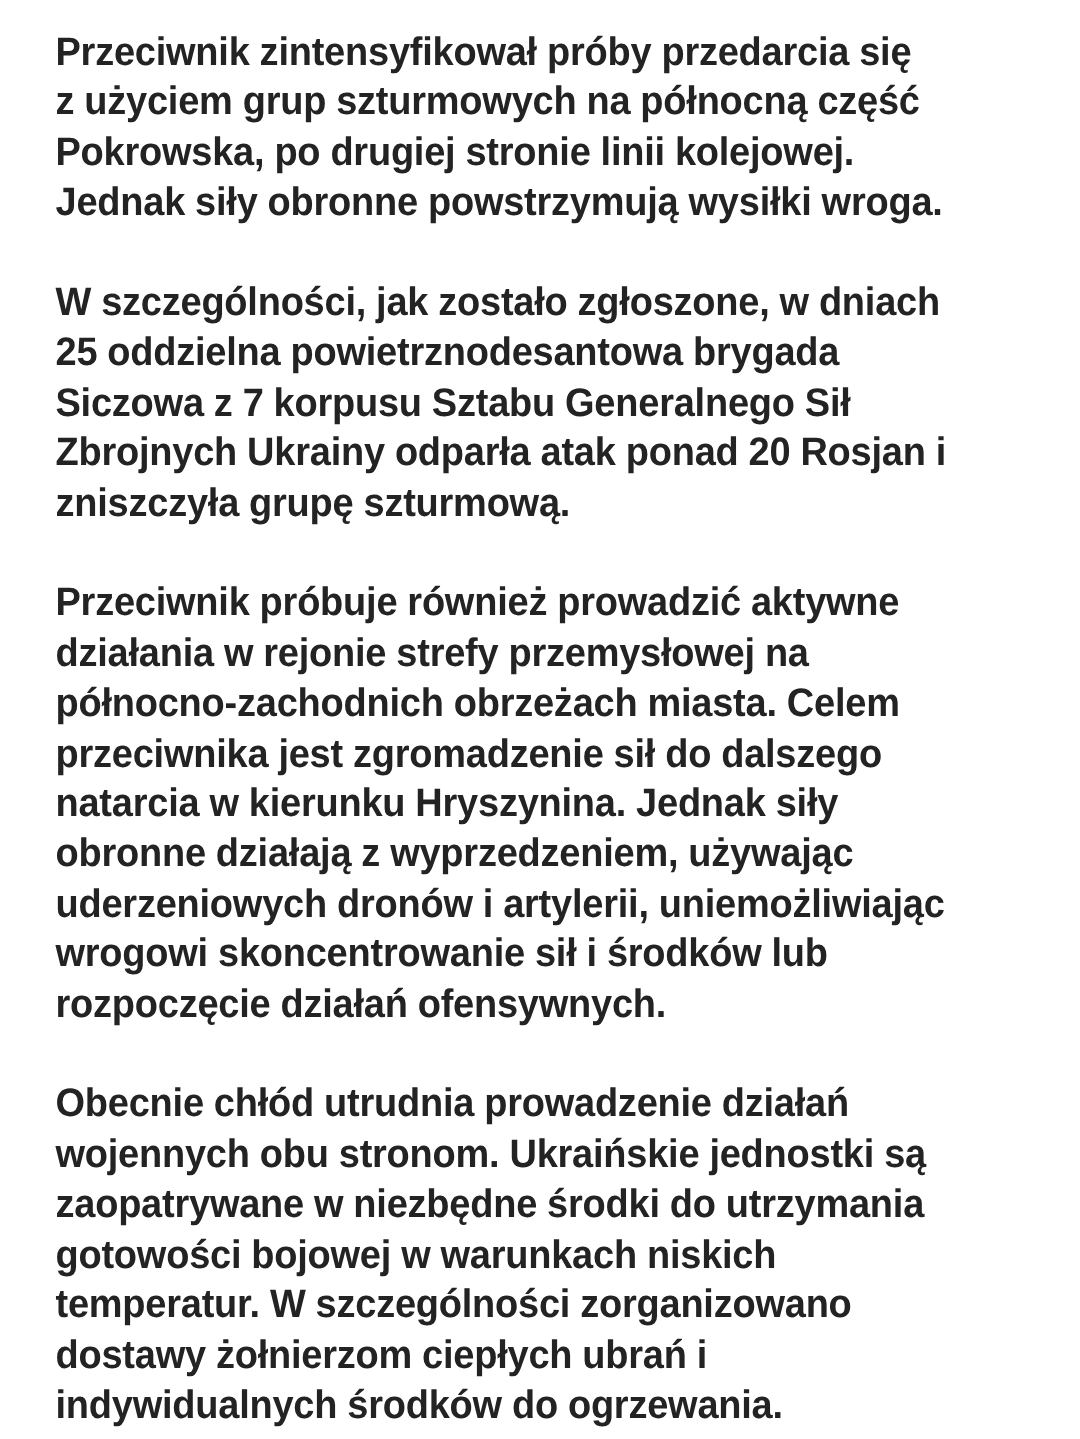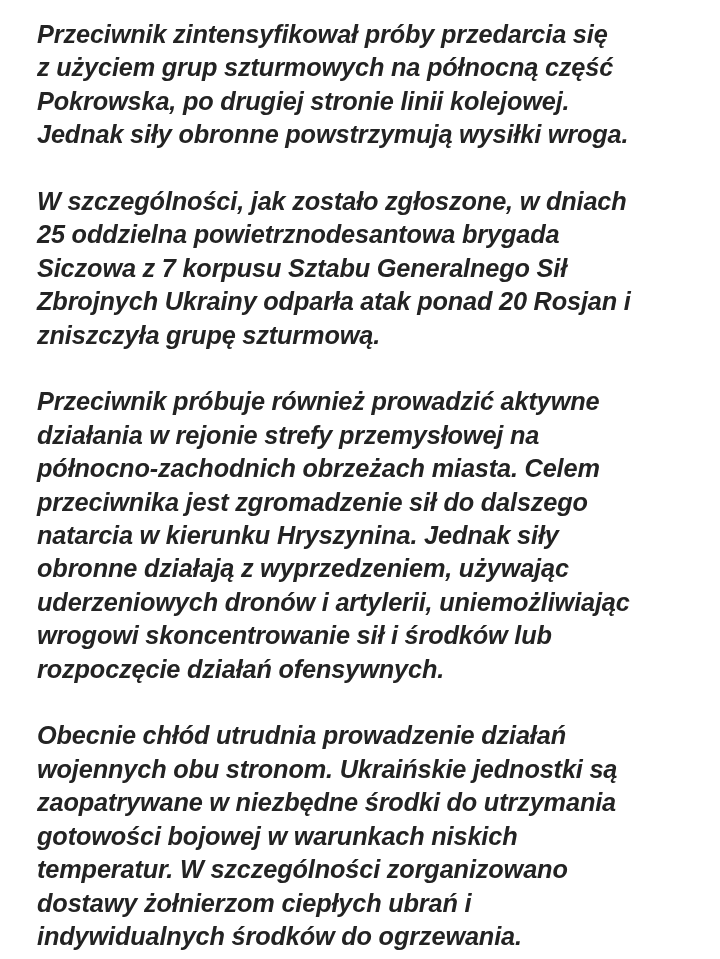--- a/index.html
+++ b/index.html
@@ -14,21 +14,20 @@
     font-family: "Liberation Sans", "DejaVu Sans", sans-serif;
     overflow: hidden;
   }
 
   #article {
     box-sizing: border-box;
     width: 720px;
     height: 682px;
     padding: 18px 46px 0 37px;
     background: #ffffff;
-    font-style: italic;
   }
 
   .para {
     margin: 0 0 33.4px 0;
     color: #232323;
     font-family: "Liberation Sans", "DejaVu Sans", sans-serif;
     font-weight: 700;
     font-size: 26.5px;
     line-height: 33.4px;
     letter-spacing: -0.15px;

